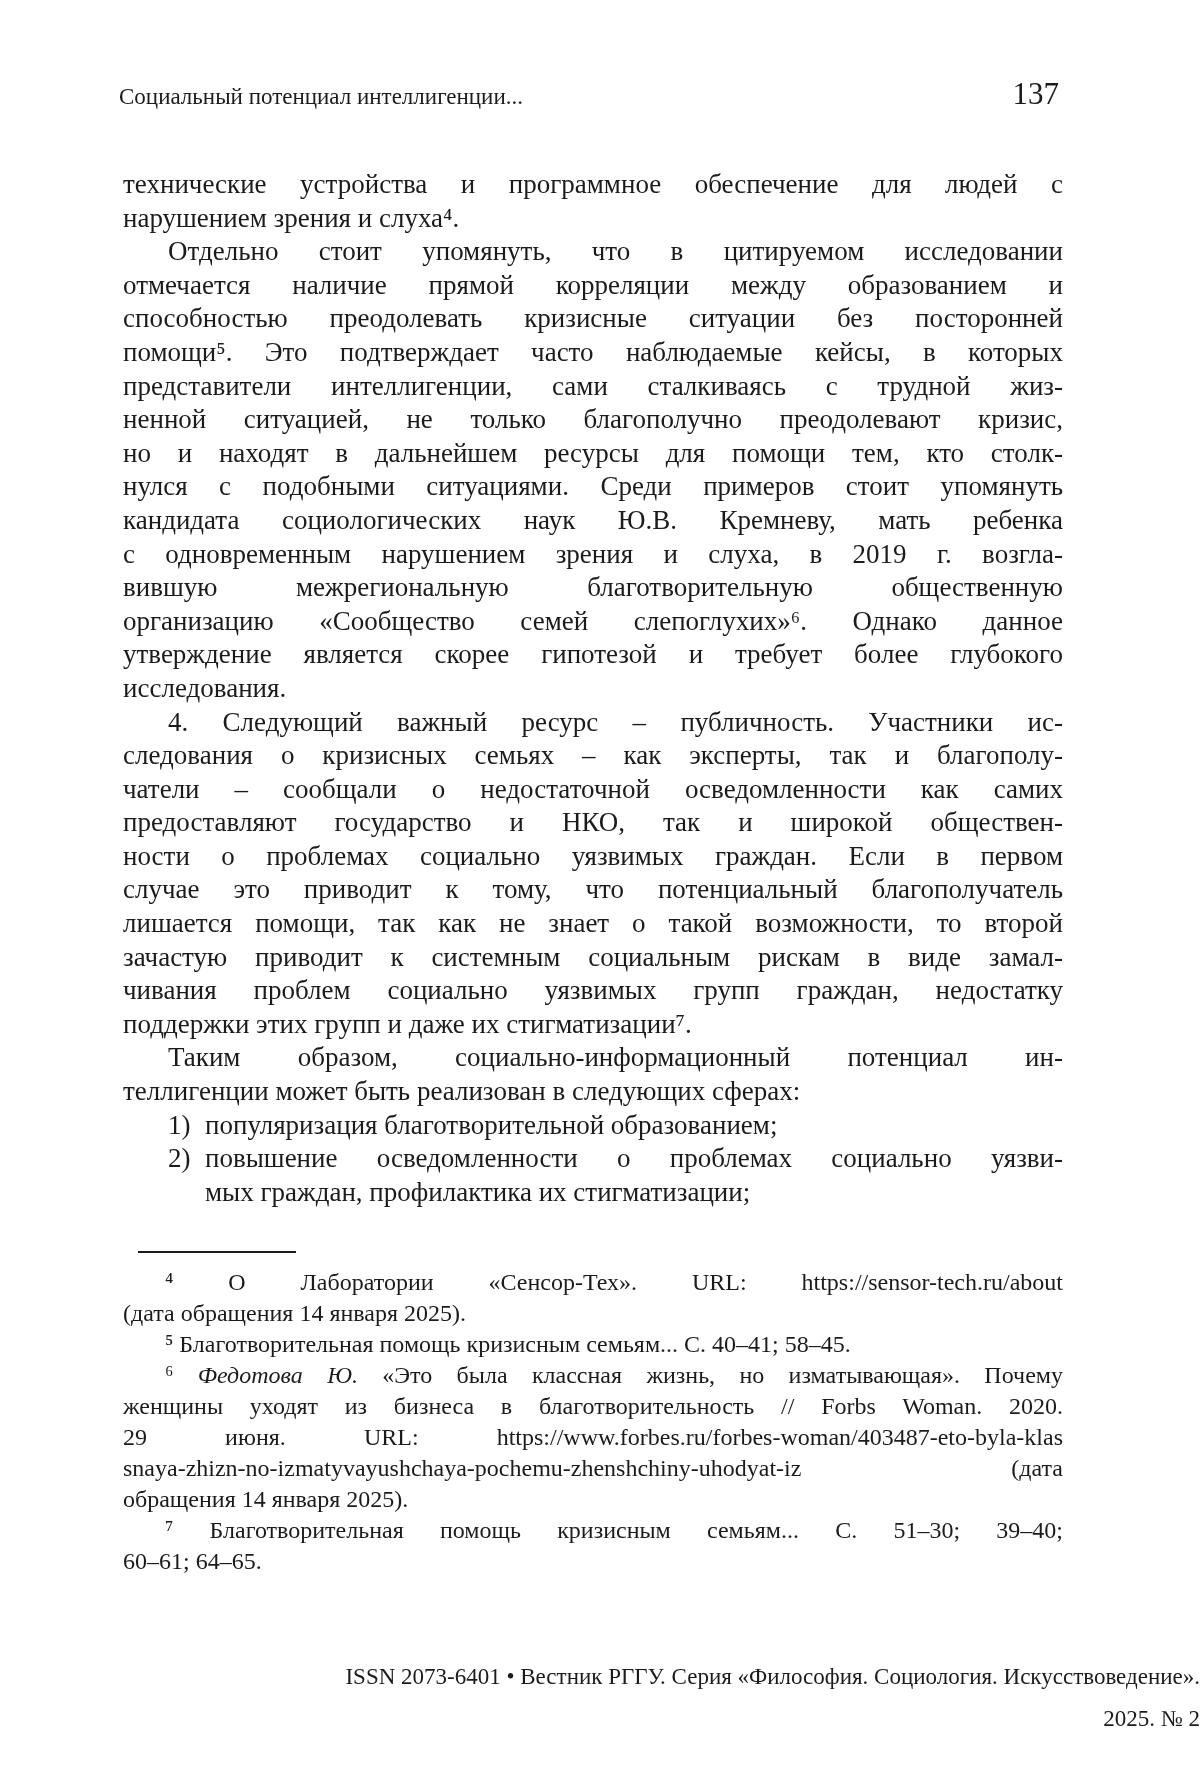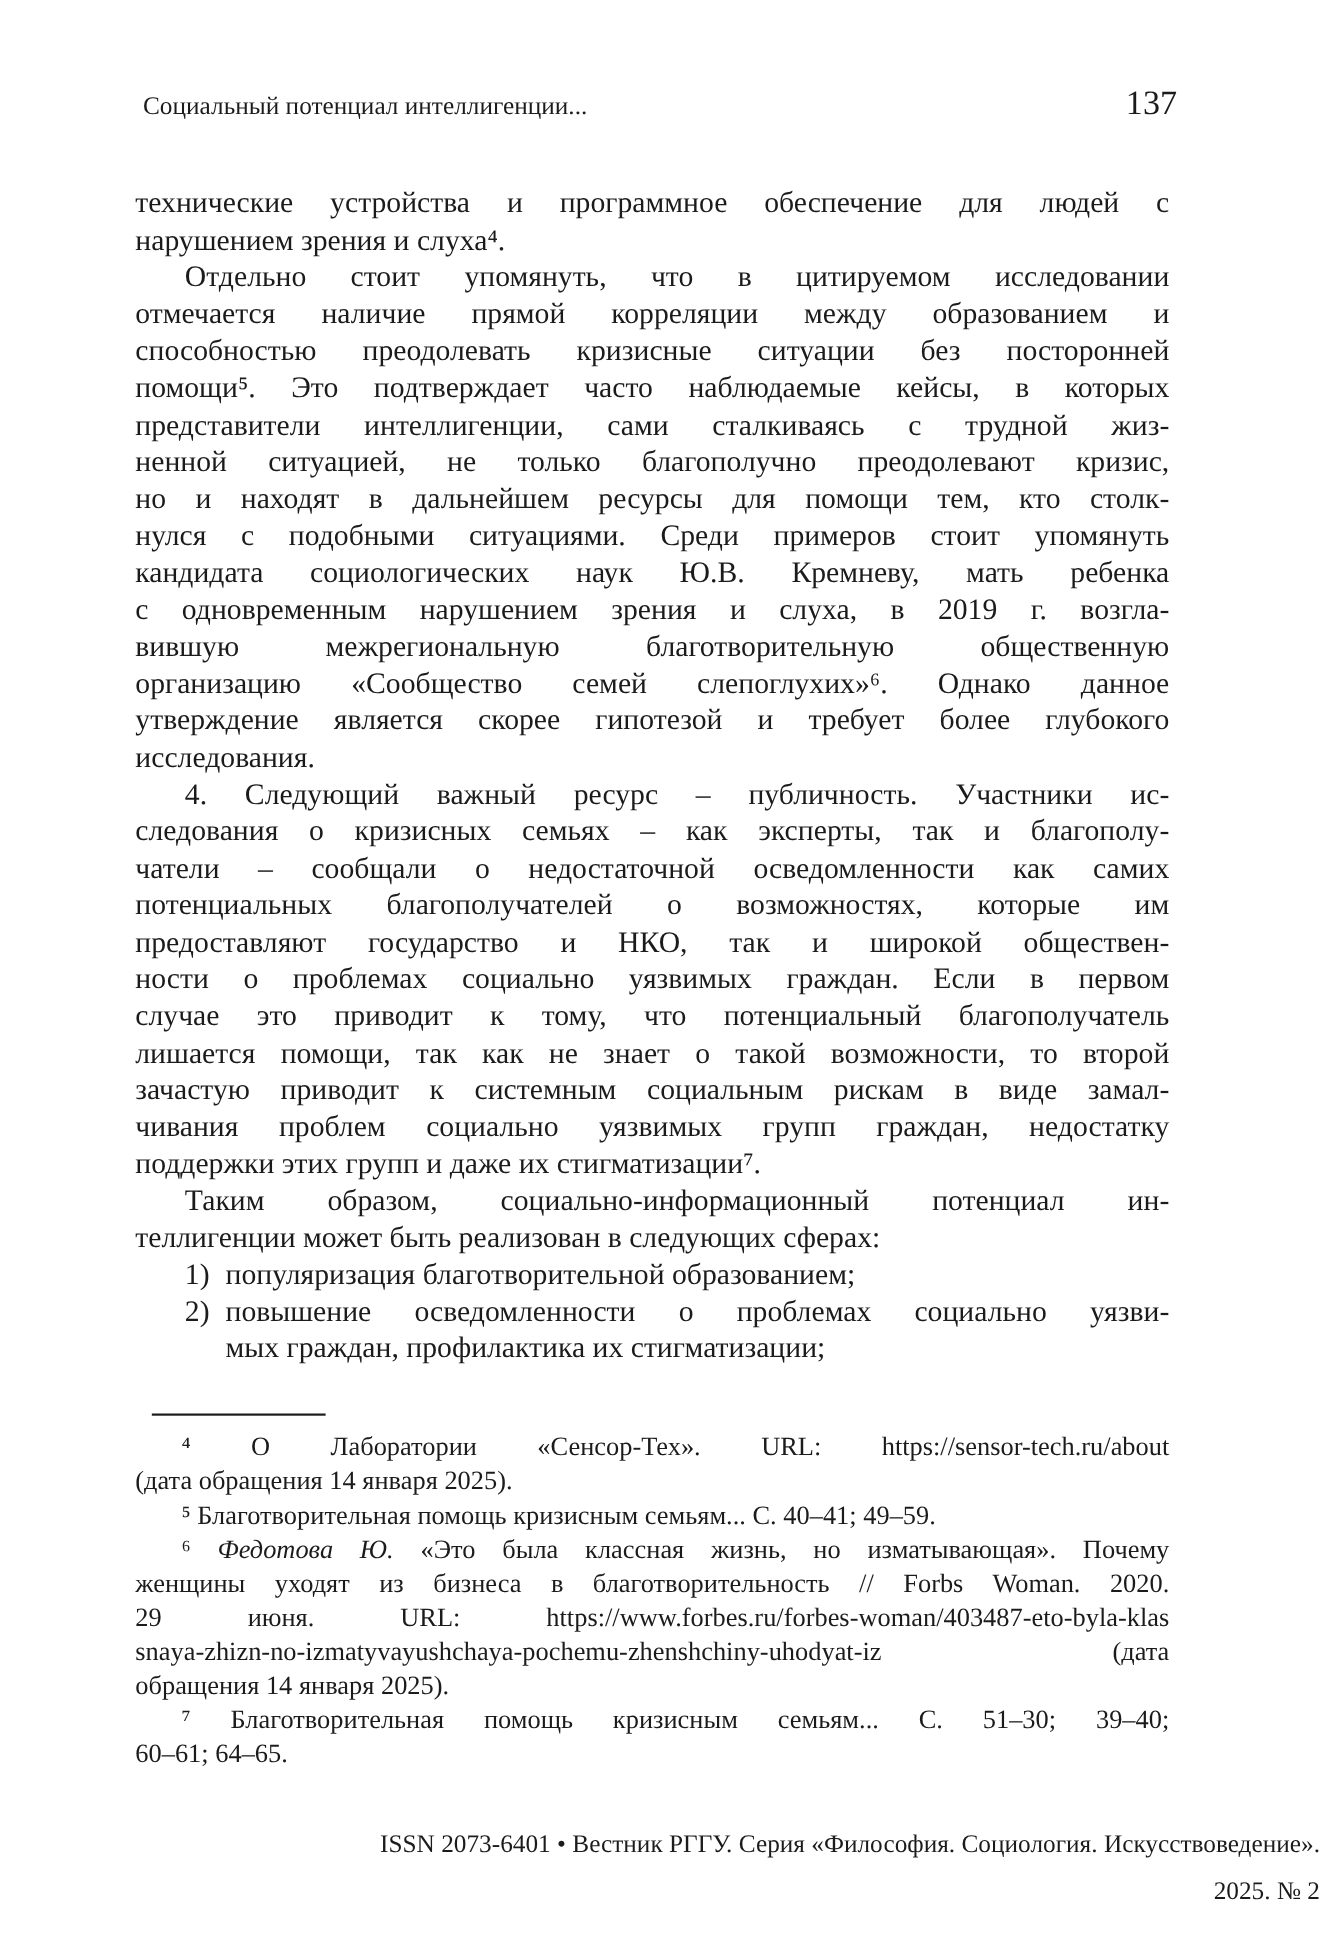--- a/index.html
+++ b/index.html
@@ -7,21 +7,21 @@
     position: relative;
     width: 1200px;
     height: 1780px;
     background: #ffffff;
     color: #1b1b1b;
     font-family: "Liberation Serif", "DejaVu Serif", serif;
     overflow: hidden;
   }
   .running-head {
     position: absolute;
-    top: 78px; left: 130px;
+    top: 78px; left: 119px;
     width: 940px;
     display: flex;
     justify-content: space-between;
     align-items: flex-end;
   }
   .rh-title { font-size: 23px; line-height: 1.1; }
   .rh-num  { font-size: 31px; line-height: 1; }
 
   .content {
     position: absolute;
@@ -94,21 +94,20 @@
           <div class="line j">с одновременным нарушением зрения и слуха, в 2019 г. возгла-</div>
           <div class="line j">вившую межрегиональную благотворительную общественную</div>
           <div class="line j">организацию «Сообщество семей слепоглухих»⁶. Однако данное</div>
           <div class="line j">утверждение является скорее гипотезой и требует более глубокого</div>
           <div class="line">исследования.</div>
         </div>
         <div class="para indent">
           <div class="line j">4. Следующий важный ресурс – публичность. Участники ис-</div>
           <div class="line j">следования о кризисных семьях – как эксперты, так и благополу-</div>
           <div class="line j">чатели – сообщали о недостаточной осведомленности как самих</div>
-          <div class="line j">потенциальных благополучателей о возможностях, которые им</div>
           <div class="line j">предоставляют государство и НКО, так и широкой обществен-</div>
           <div class="line j">ности о проблемах социально уязвимых граждан. Если в первом</div>
           <div class="line j">случае это приводит к тому, что потенциальный благополучатель</div>
           <div class="line j">лишается помощи, так как не знает о такой возможности, то второй</div>
           <div class="line j">зачастую приводит к системным социальным рискам в виде замал-</div>
           <div class="line j">чивания проблем социально уязвимых групп граждан, недостатку</div>
           <div class="line">поддержки этих групп и даже их стигматизации⁷.</div>
         </div>
         <div class="para indent">
           <div class="line j">Таким образом, социально-информационный потенциал ин-</div>
@@ -126,21 +125,21 @@
           <div class="line">мых граждан, профилактика их стигматизации;</div>
         </div>
       </div>
     <div class="fn-rule"></div>
     <div id="footnotes">
         <div class="fn">
           <div class="line j">⁴ О Лаборатории «Сенсор-Тех». URL: https://sensor-tech.ru/about</div>
           <div class="line">(дата обращения 14 января 2025).</div>
         </div>
         <div class="fn">
-          <div class="line">⁵ Благотворительная помощь кризисным семьям... С. 40–41; 49–59.</div>
+          <div class="line">⁵ Благотворительная помощь кризисным семьям... С. 40–41; 58–45.</div>
         </div>
         <div class="fn">
           <div class="line j">⁶ <i>Федотова Ю.</i> «Это была классная жизнь, но изматывающая». Почему</div>
           <div class="line j">женщины уходят из бизнеса в благотворительность // Forbs Woman. 2020.</div>
           <div class="line j">29 июня. URL: https://www.forbes.ru/forbes-woman/403487-eto-byla-klas</div>
           <div class="line j">snaya-zhizn-no-izmatyvayushchaya-pochemu-zhenshchiny-uhodyat-iz (дата</div>
           <div class="line">обращения 14 января 2025).</div>
         </div>
         <div class="fn">
           <div class="line j">⁷ Благотворительная помощь кризисным семьям... С. 51–30; 39–40;</div>

